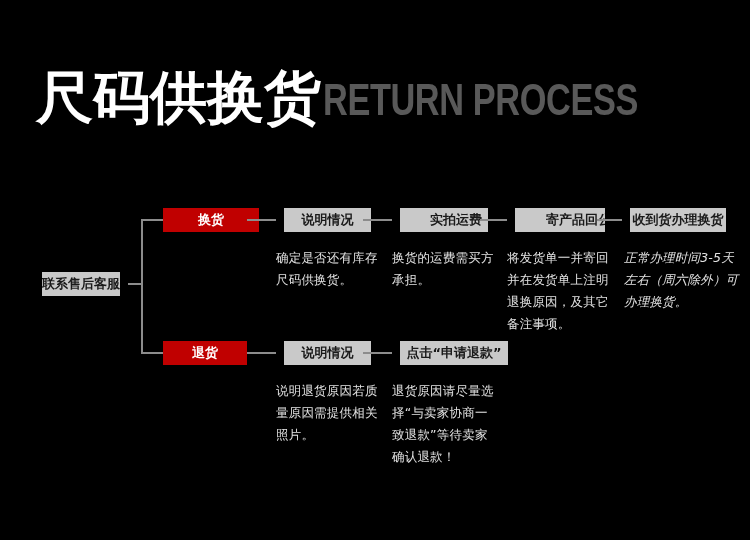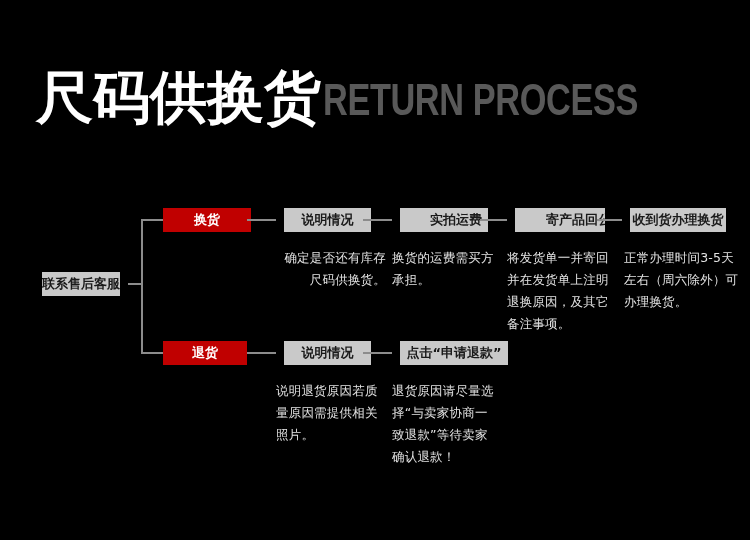--- a/index.html
+++ b/index.html
@@ -108,46 +108,46 @@
     <span id="title-en">RETURN PROCESS</span>
   </div>
 
   <div class="node gray" style="left:34px; top:272px; width:78px;">联系售后客服</div>
 
   <div class="hline" style="left:128px; top:283px; width:14px;"></div>
   <div class="vline" style="left:141px; top:219px; height:135px;"></div>
   <div class="hline" style="left:141px; top:219px; width:22px;"></div>
   <div class="hline" style="left:141px; top:352px; width:22px;"></div>
 
-  <div class="node red" style="left:163px; top:208px; width:88px;">换货</div>
+  <div class="node red" style="left:163px; top:208px; width:96px;">换货</div>
 
   <div class="hline" style="left:247px; top:219px; width:29px;"></div>
 
   <div class="node gray" style="left:276px; top:208px; width:87px;">说明情况</div>
-  <div class="desc" style="left:276px; top:247px; width:110px;text-align:right;">确定是否还有库存
+  <div class="desc" style="left:276px; top:247px; width:110px;">确定是否还有库存
 尺码供换货。</div>
 
   <div class="hline" style="left:363px; top:219px; width:29px;"></div>
 
   <div class="node gray" style="left:392px; top:208px; width:88px;padding-left:24px;">实拍运费</div>
   <div class="desc" style="left:392px; top:247px; width:110px;">换货的运费需买方
 承担。</div>
 
   <div class="hline" style="left:480px; top:219px; width:27px;"></div>
 
   <div class="node gray" style="left:507px; top:208px; width:90px;padding-left:31px;">寄产品回公司</div>
   <div class="desc" style="left:507px; top:247px; width:112px;">将发货单一并寄回
 并在发货单上注明
 退换原因，及其它
 备注事项。</div>
 
   <div class="hline" style="left:597px; top:219px; width:25px;"></div>
 
   <div class="node gray" style="left:622px; top:208px; width:96px;">收到货办理换货</div>
-  <div class="desc" style="left:624px; top:247px; width:118px;">正常办理时间3-5天
+  <div class="desc" style="left:624px; top:247px; width:118px;font-style:italic;">正常办理时间3-5天
 左右（周六除外）可
 办理换货。</div>
 
   <div class="node red" style="left:163px; top:341px; width:84px;">退货</div>
 
   <div class="hline" style="left:247px; top:352px; width:29px;"></div>
 
   <div class="node gray" style="left:276px; top:341px; width:87px;">说明情况</div>
   <div class="desc" style="left:276px; top:380px; width:110px;">说明退货原因若质
 量原因需提供相关

